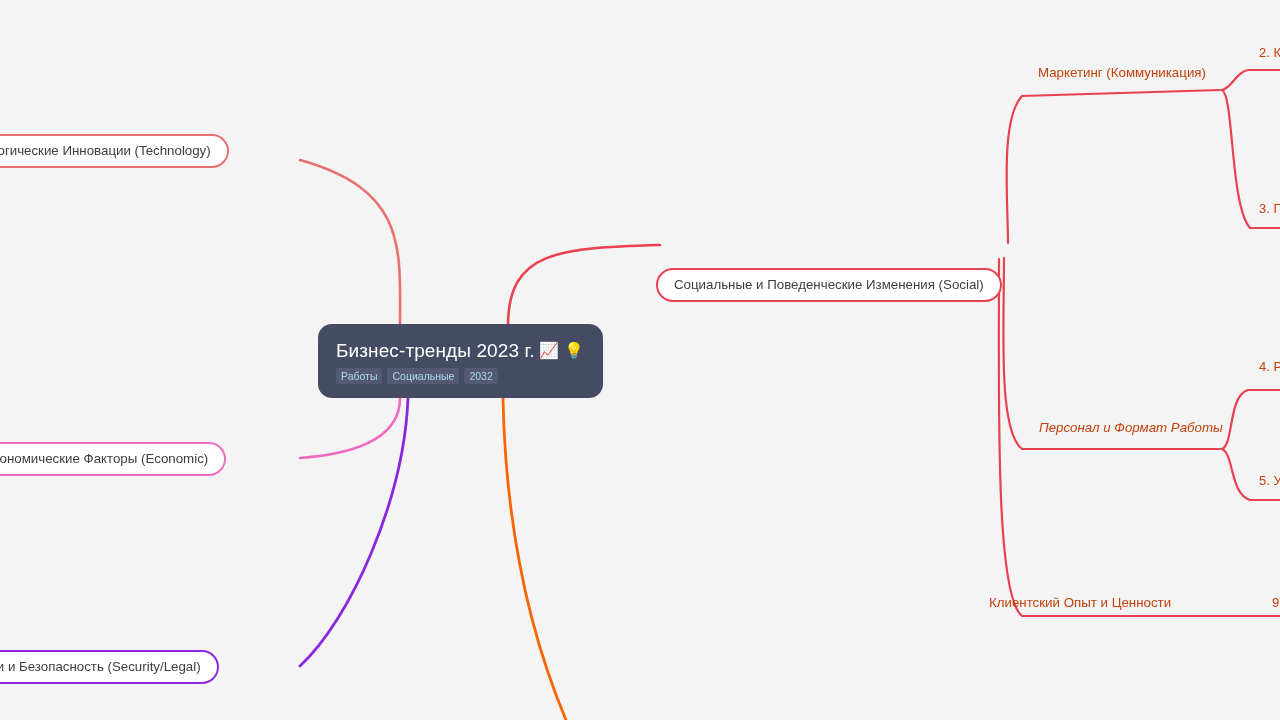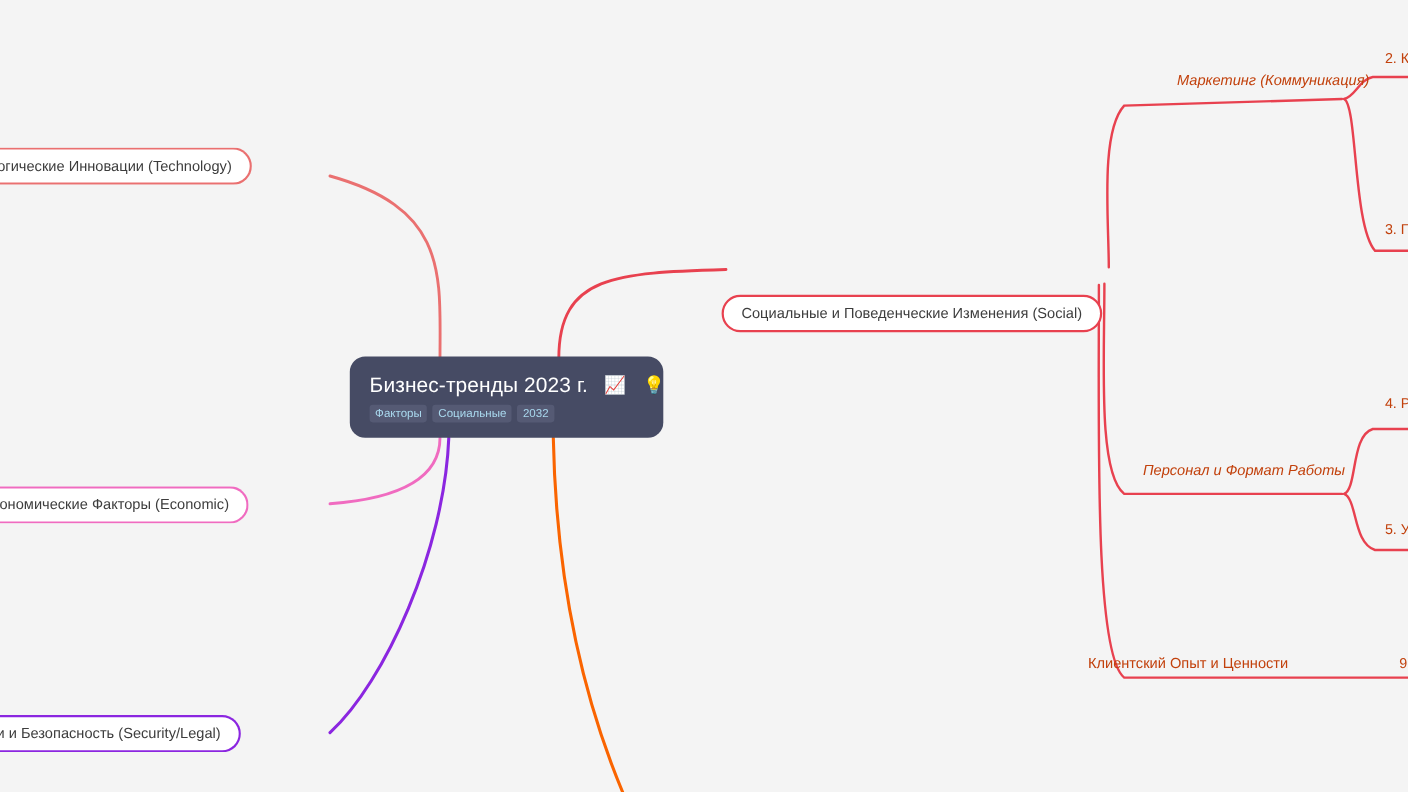--- a/index.html
+++ b/index.html
@@ -49,21 +49,21 @@
   }
 
   .root-title {
     color: #ffffff;
     font-size: 19px;
     line-height: 22px;
     letter-spacing: 0.1px;
     white-space: nowrap;
     display: flex;
     align-items: center;
-    gap: 15px;
+    gap: 5px;
   }
 
   .root-title .emoji {
     font-size: 16px;
     line-height: 1;
   }
 
   .root-tags {
     display: flex;
     gap: 5px;
@@ -154,21 +154,21 @@
     <path d="M 1222 449 C 1234 454 1230 494 1250 500 L 1280 500" stroke="#e8414f" stroke-width="2.2" fill="none" stroke-linecap="round"></path>
   </svg>
 
   <div class="root-node">
     <div class="root-title">
       <span>Бизнес-тренды 2023 г.</span>
       <span class="emoji">📈</span>
       <span class="emoji">💡</span>
     </div>
     <div class="root-tags">
-      <span class="tag">Факторы</span>
+      <span class="tag">Работы</span>
       <span class="tag">Социальные</span>
       <span class="tag">2032</span>
     </div>
   </div>
 
   <div class="node tech clip-left" style="left:-62px; top:134px;">
     <span class="node-label">Технологические Инновации (Technology)</span>
   </div>
 
   <div class="node econ clip-left" style="left:-32px; top:442px;">
@@ -176,21 +176,21 @@
   </div>
 
   <div class="node risk clip-left" style="left:-48px; top:650px;">
     <span class="node-label">Риски и Безопасность (Security/Legal)</span>
   </div>
 
   <div class="node social" style="left:656px; top:228px;">
     <span class="node-label">Социальные и Поведенческие Изменения (Social)</span>
   </div>
 
-  <div class="text-node" style="left:1070px; top:65px;font-style:italic;">
+  <div class="text-node" style="left:1038px; top:65px;">
     <span>Маркетинг (Коммуникация)</span>
   </div>
 
   <div class="text-node" style="left:1039px; top:420px;font-style:italic;">
     <span>Персонал и Формат Работы</span>
   </div>
 
   <div class="text-node" style="left:989px; top:595px;">
     <span>Клиентский Опыт и Ценности</span>
   </div>

